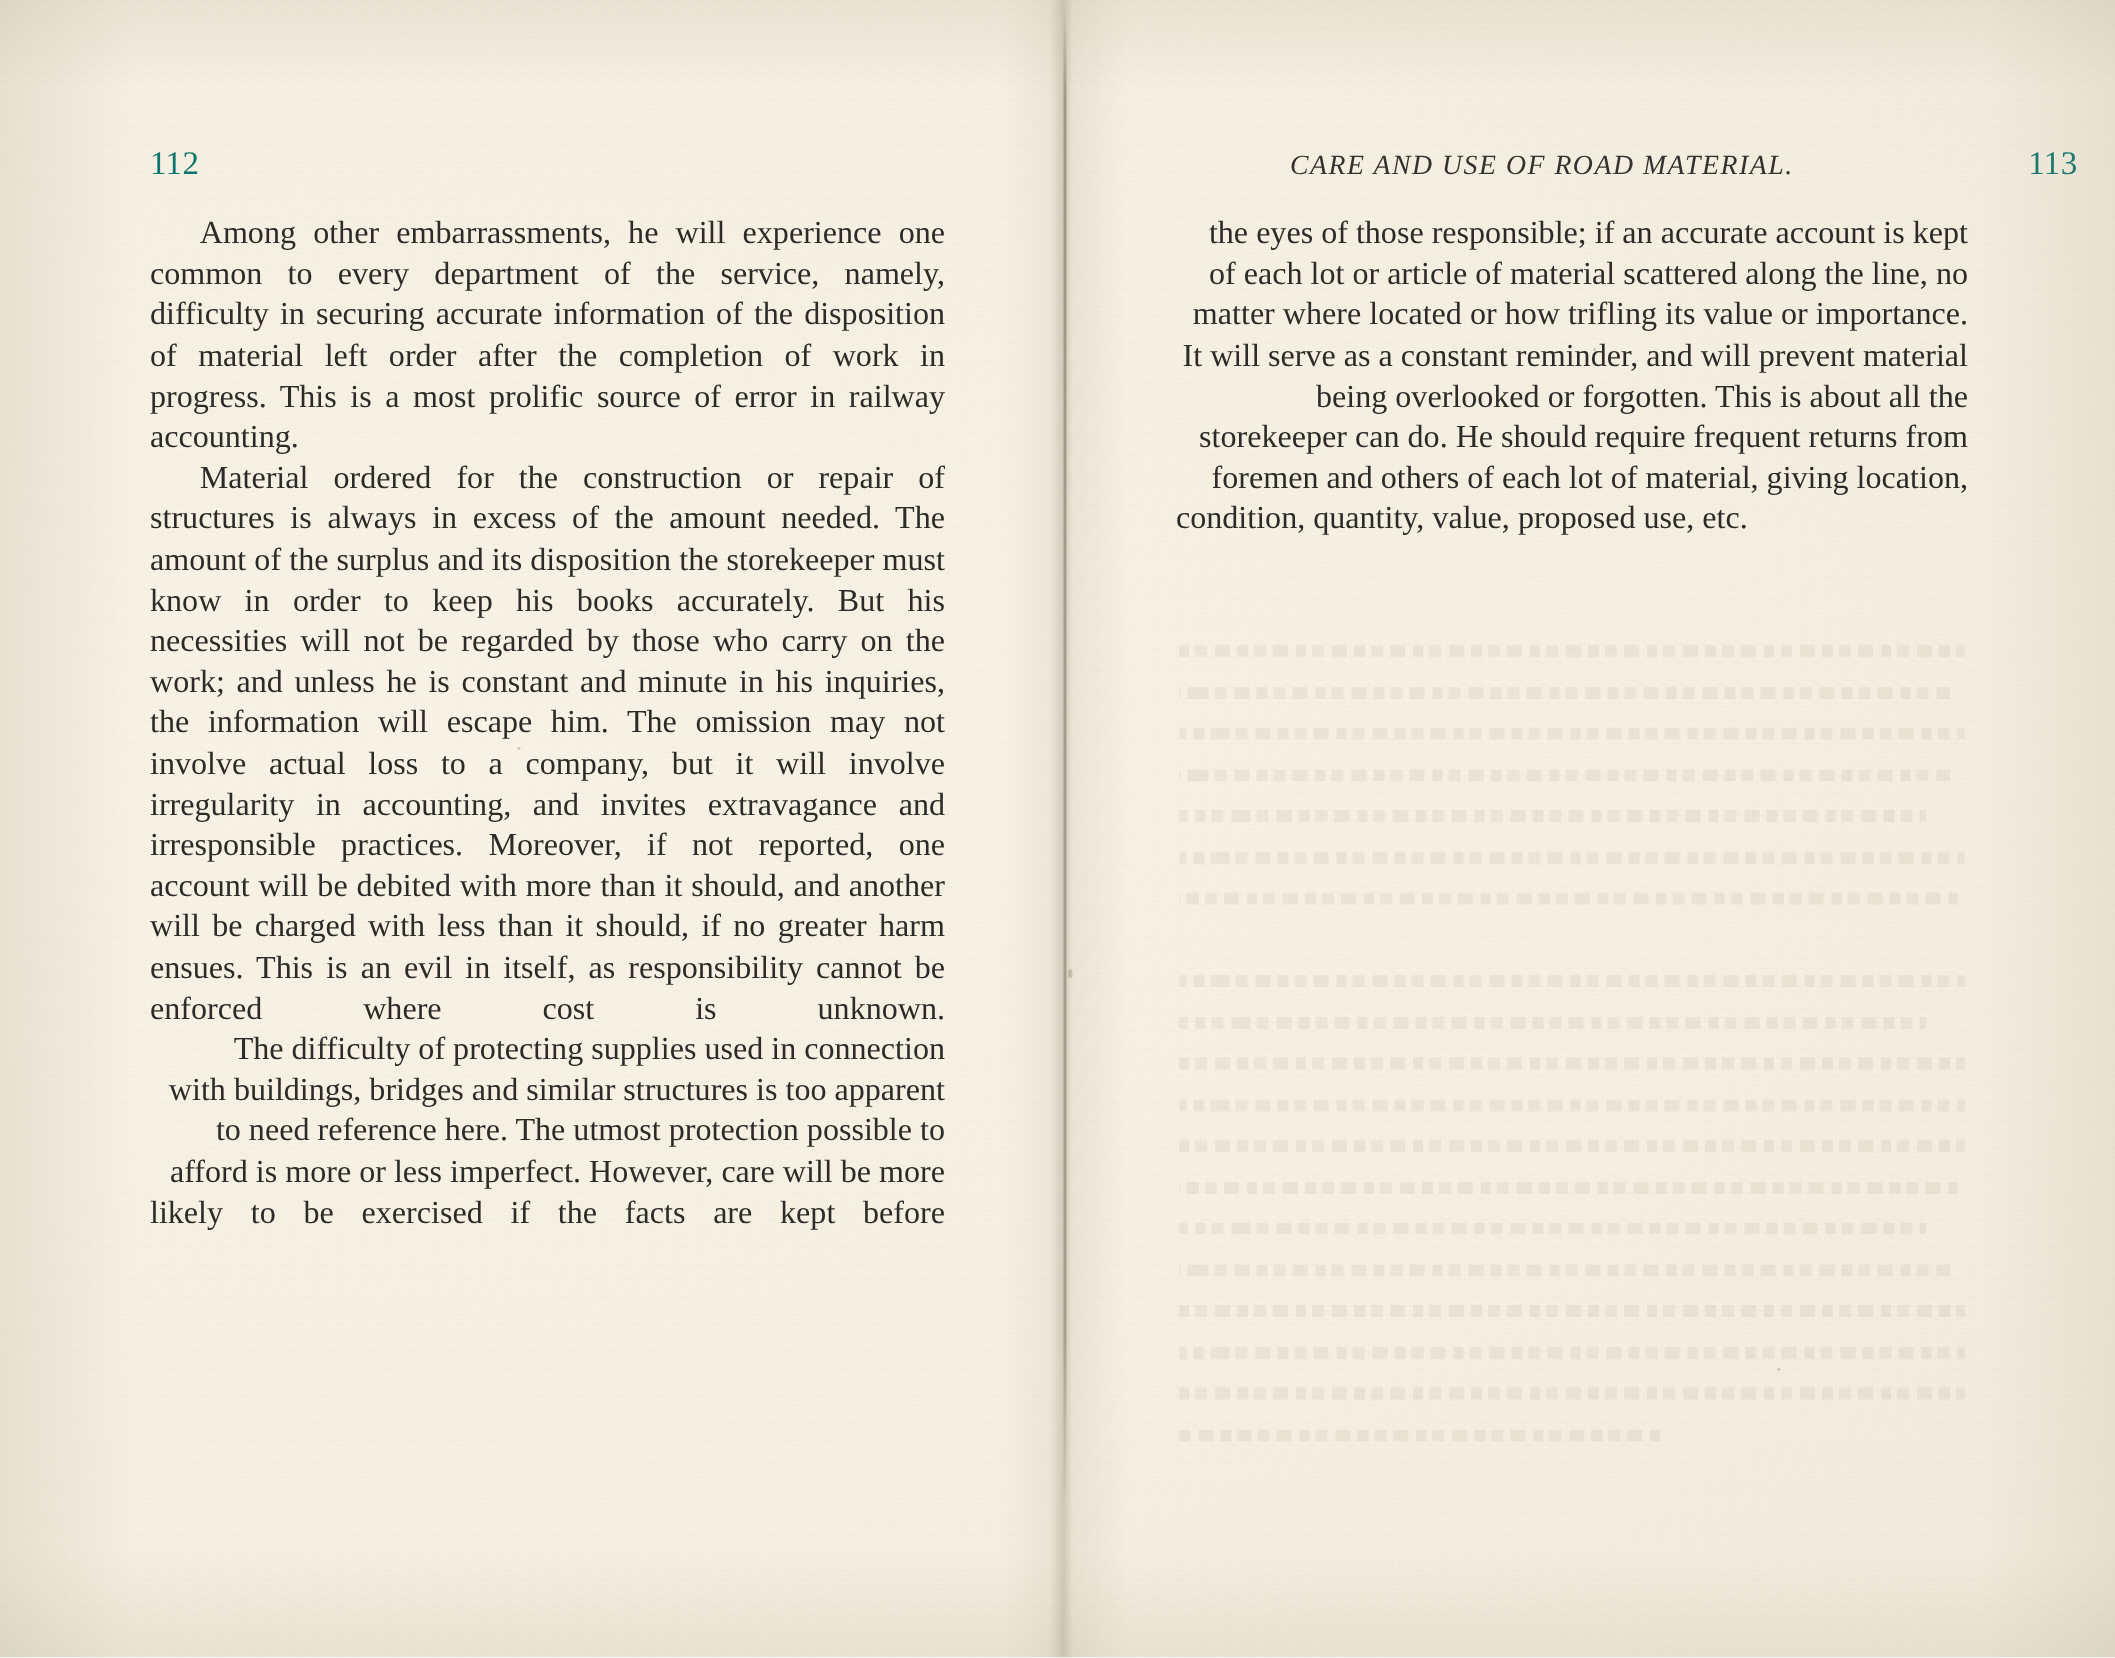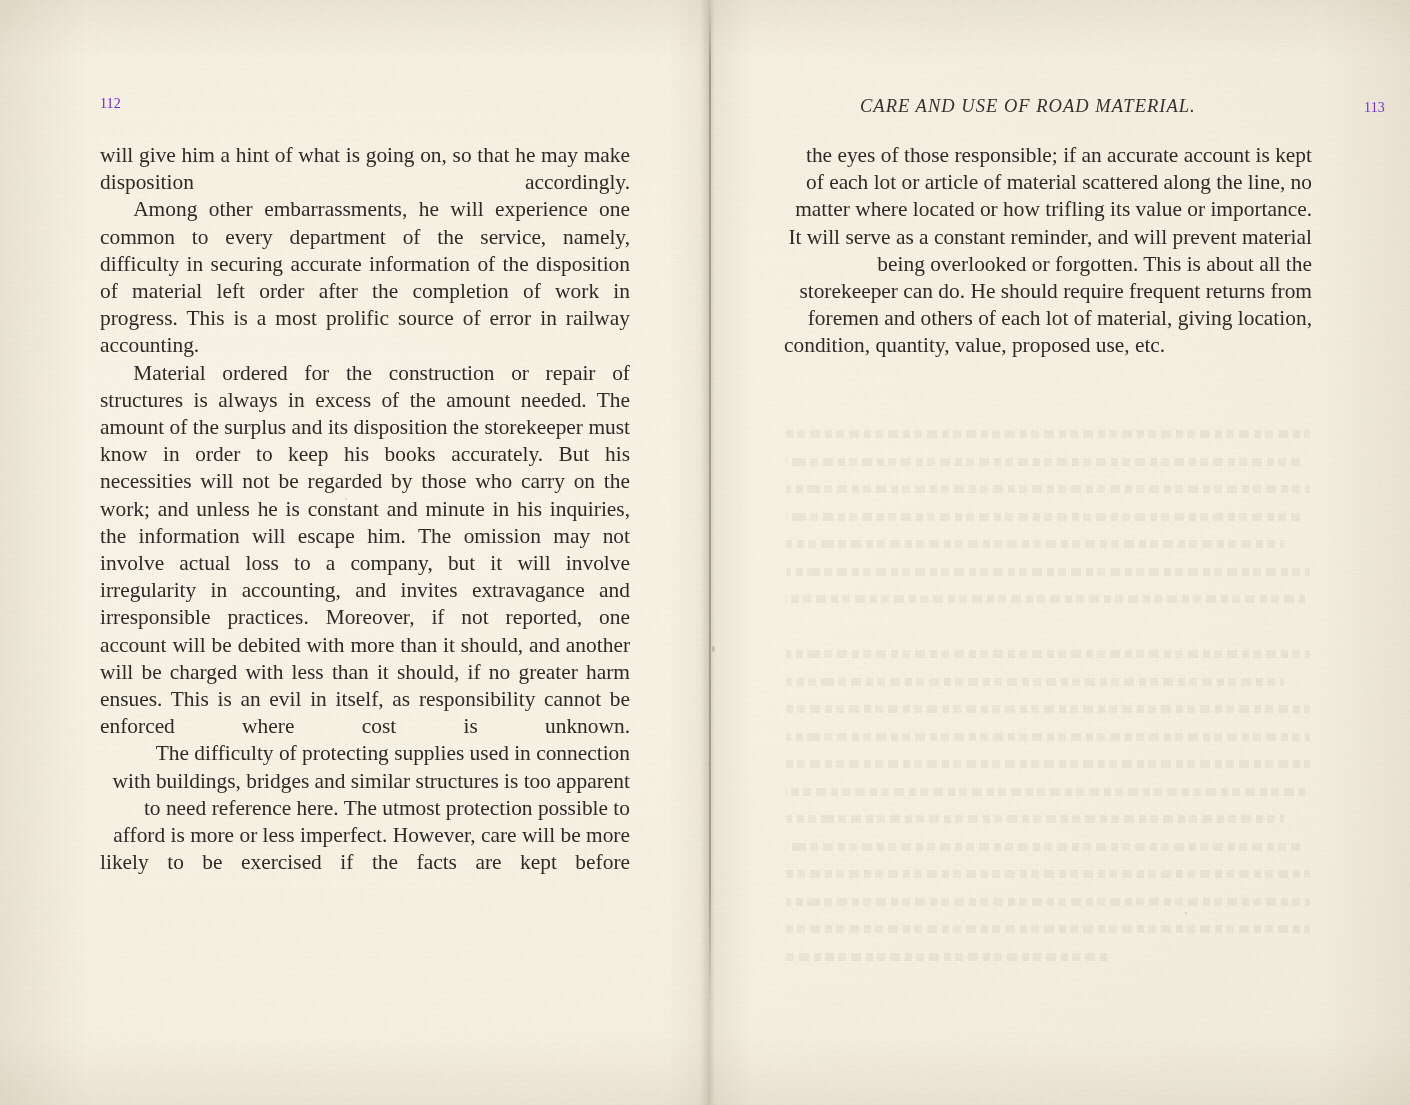--- a/index.html
+++ b/index.html
@@ -101,23 +101,23 @@
     font-style: italic;
     font-size: 18.5px;
     letter-spacing: .055em;
     color: #33322e;
   }
   .runhead.left-head  { left: 100px; width: 530px; }
   .runhead.right-head { left: 150px; width: 525px; }
 
   .folio {
     font-style: normal;
-    font-size: 14px;
+    font-size: 22px;
     letter-spacing: .01em;
-    color: #6d28d9;
+    color: #0f766e;
     white-space: nowrap;
   }
   .runtitle {
     white-space: nowrap;
     font-weight: 400;
   }
   .left-head .folio    { width: 96px; }
   .right-head .folio   { width: 60px; text-align: right; }
   .left-head .runtitle { flex: 1; }
   .right-head .runtitle{ flex: 1; text-align: left; }
@@ -192,21 +192,20 @@
   <div class="paper-base"></div>
   <div class="paper-grain"></div>
 
   <div class="page left">
 
     <div class="runhead left-head">
       <span class="folio">112</span>
     </div>
 
     <div class="column left-col">
-      <p class="noindent fulljust">will give him a hint of what is going on, so that he may make disposition accordingly.</p>
       <p class="fulljust">Among other embarrassments, he will experience one common to every department of the service, namely, difficulty in securing accurate information of the disposition of material left order after the completion of work in progress. This is a most prolific source of error in railway accounting.</p>
       <p class="fulljust">Material ordered for the construction or repair of structures is always in excess of the amount needed. The amount of the surplus and its disposition the storekeeper must know in order to keep his books accurately. But his necessities will not be regarded by those who carry on the work; and unless he is constant and minute in his inquiries, the information will escape him. The omission may not involve actual loss to a company, but it will involve irregularity in accounting, and invites extravagance and irresponsible practices. Moreover, if not reported, one account will be debited with more than it should, and another will be charged with less than it should, if no greater harm ensues. This is an evil in itself, as responsibility cannot be enforced where cost is unknown.</p>
       <p class="fulljust">The difficulty of protecting supplies used in connection with buildings, bridges and similar structures is too apparent to need reference here. The utmost protection possible to afford is more or less imperfect. However, care will be more likely to be exercised if the facts are kept before</p>
     </div>
   </div>
 
   <div class="page right">
 
     <div class="runhead right-head">
       <span class="runtitle">CARE AND USE OF ROAD MATERIAL.</span>

